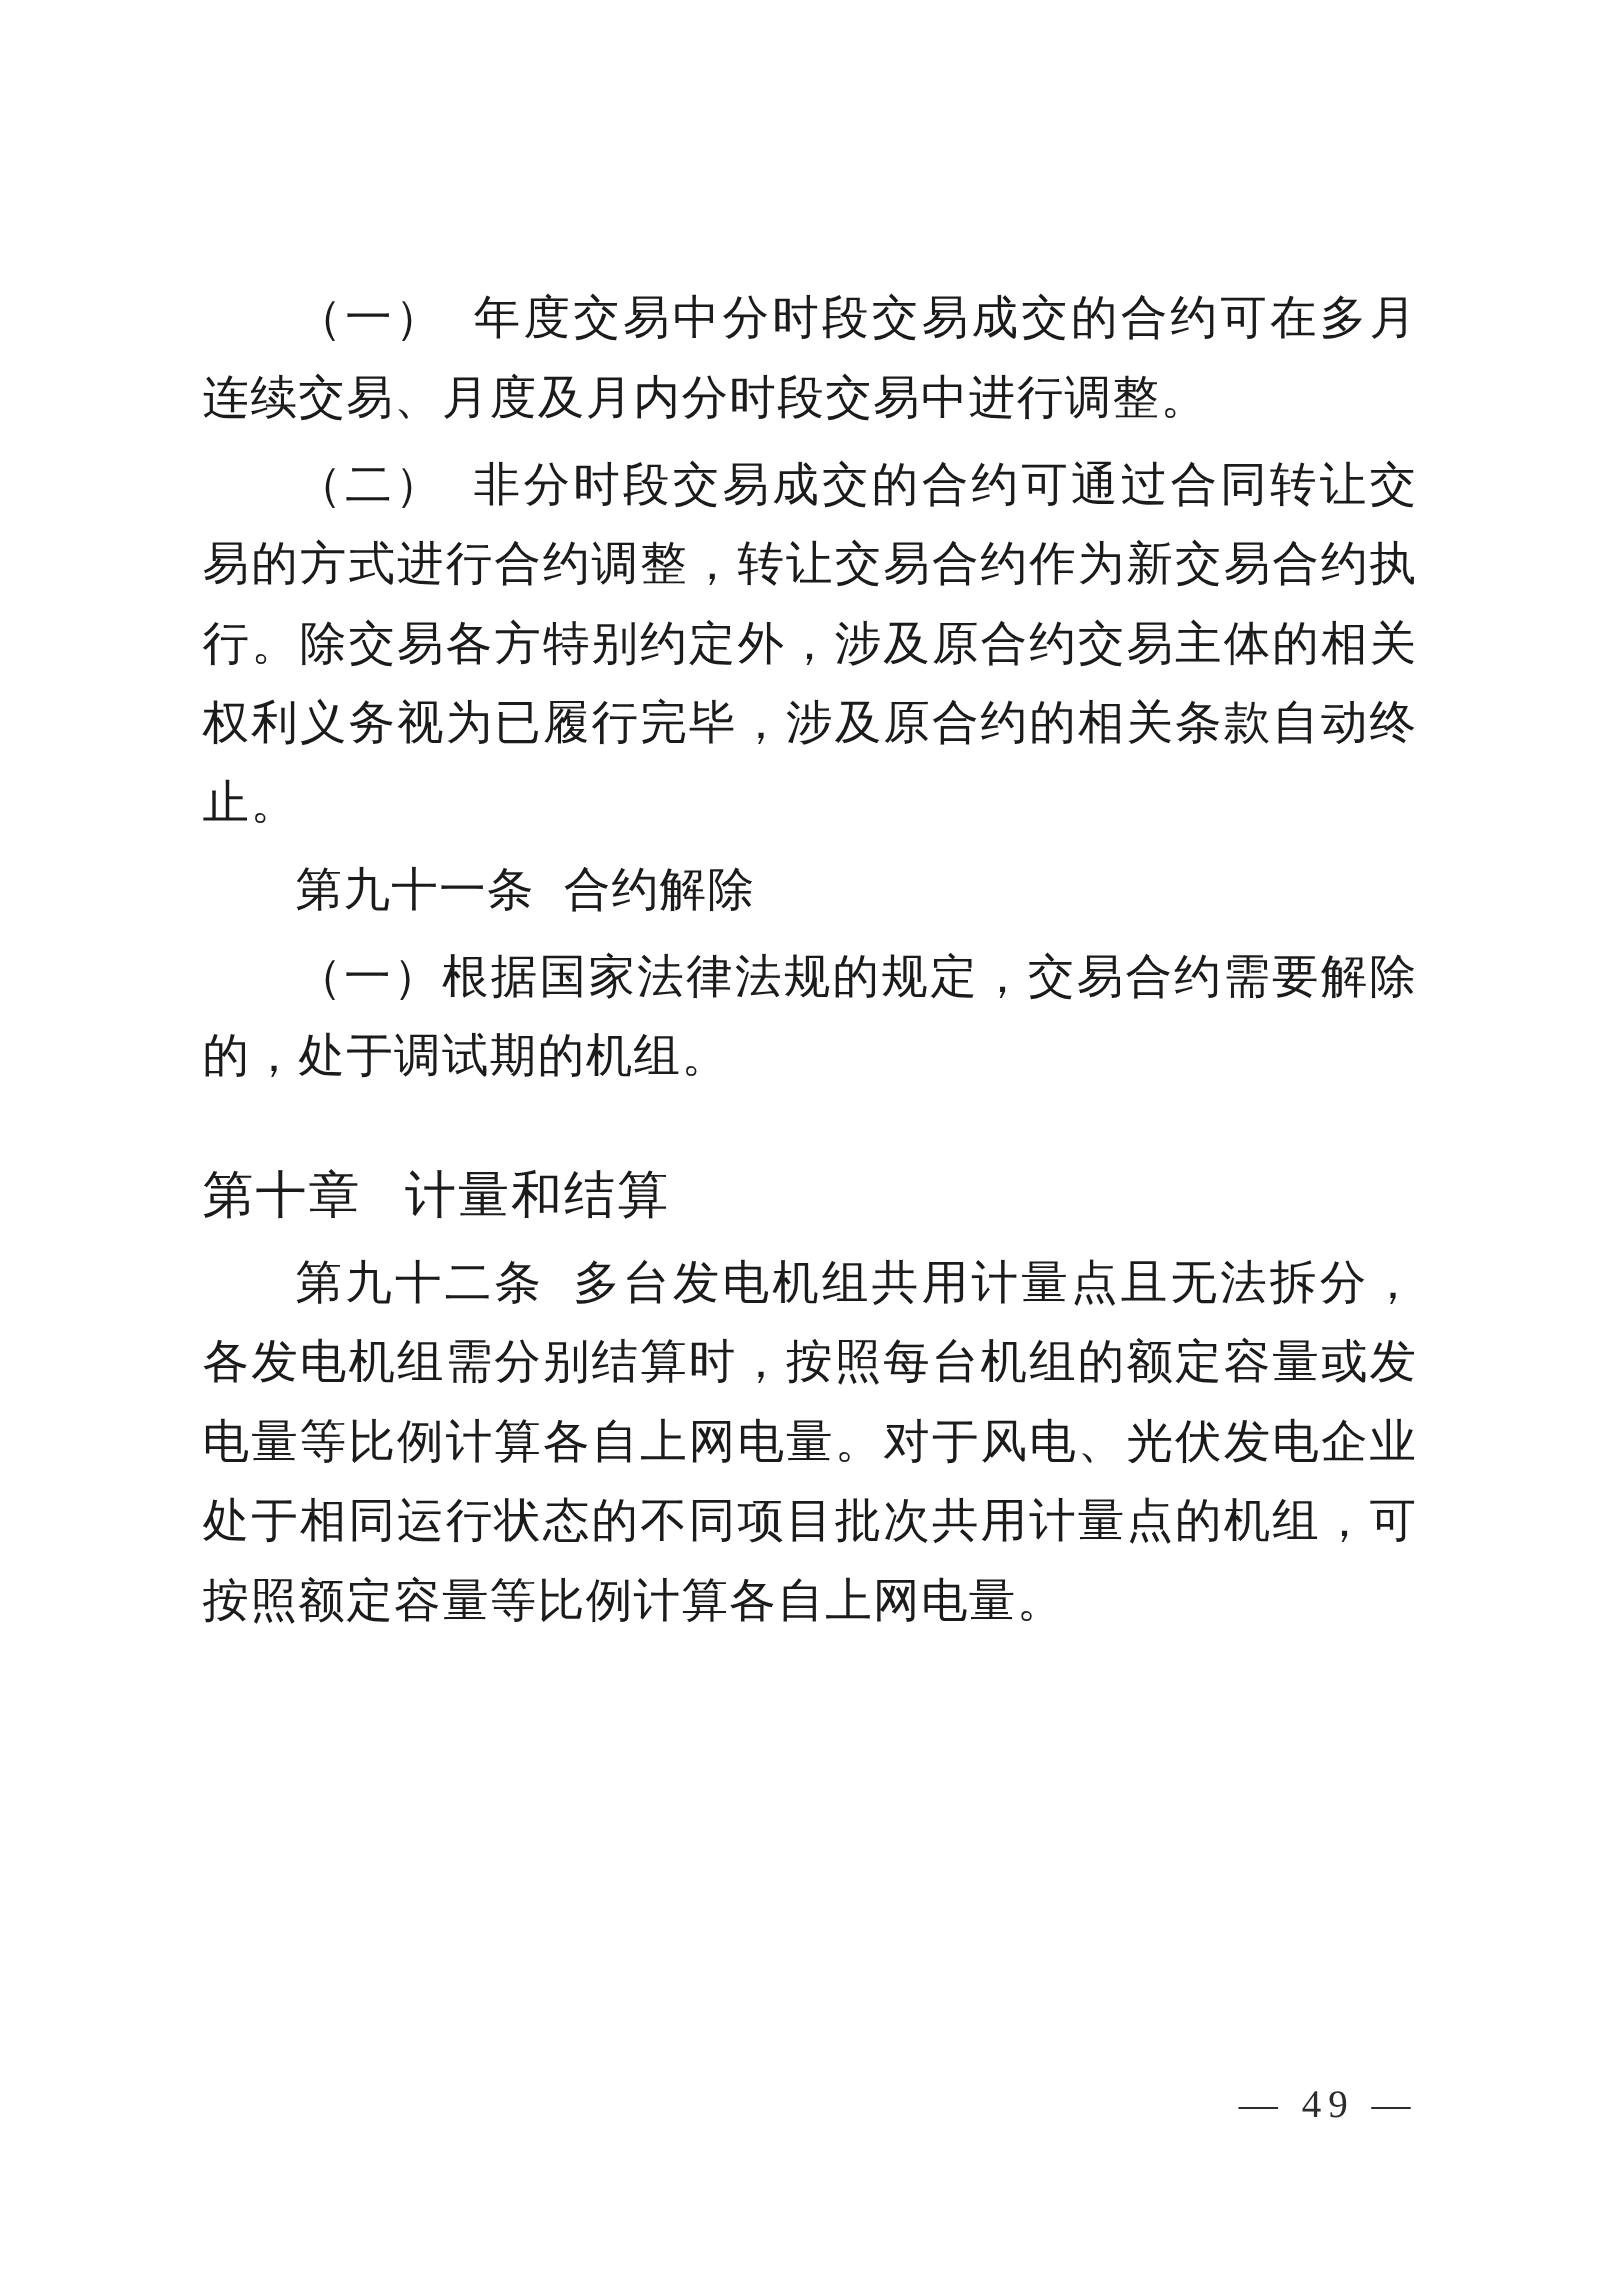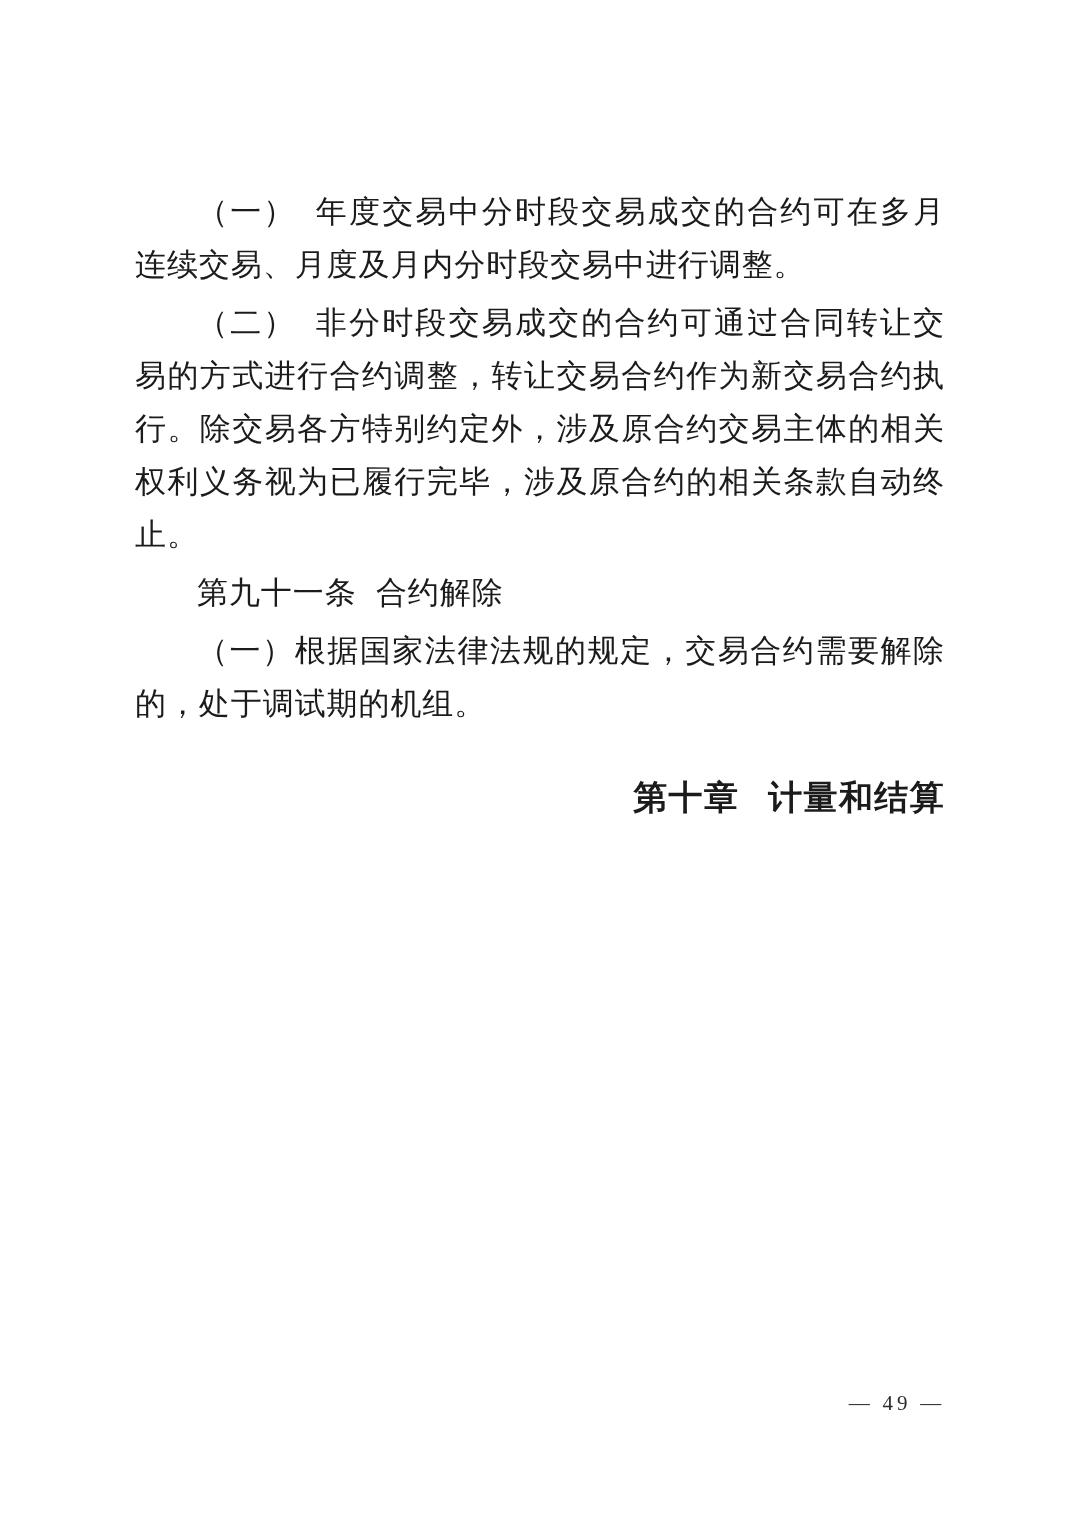--- a/index.html
+++ b/index.html
@@ -26,33 +26,33 @@
     text-align: justify;
     text-indent: 2em;
     letter-spacing: 0.03em;
     margin-bottom: 5px;
   }
   .num-label { margin-right: 0.62em; }
   .bold-lead { font-weight: normal; margin-right: 0.62em; }
   .chapter {
     font-size: 34px;
     line-height: 56px;
-    font-weight: bold;
-    text-align: right;
+    font-weight: normal;
+    text-align: left;
     text-indent: 0;
     margin-top: 40px;
     margin-bottom: 2px;
     letter-spacing: 0.04em;
   }
   .chapter .chapter-num { margin-right: 0.85em; }
   .footer {
     position: absolute;
     top: 1386px;
     right: 135px;
-    font-size: 21px;
+    font-size: 26px;
     line-height: 34px;
     color: #2c2c2c;
     letter-spacing: 0.18em;
     white-space: nowrap;
   }
 </style>
 </head>
 <body>
 
 <div class="page">
@@ -62,18 +62,19 @@
 
     <p class="para"><span class="num-label">（二）</span><span>非分时段交易成交的合约可通过合同转让交易的方式进行合约调整，转让交易合约作为新交易合约执行。除交易各方特别约定外，涉及原合约交易主体的相关权利义务视为已履行完毕，涉及原合约的相关条款自动终止。</span></p>
 
     <p class="para"><span class="bold-lead">第九十一条</span><span>合约解除</span></p>
 
     <p class="para">（一）根据国家法律法规的规定，交易合约需要解除的，处于调试期的机组。</p>
 
 
     <h2 class="chapter"><span class="chapter-num">第十章</span><span>计量和结算</span></h2>
 
+    <p class="para"><span class="bold-lead">第九十二条</span><span>多台发电机组共用计量点且无法拆分，各发电机组需分别结算时，按照每台机组的额定容量或发电量等比例计算各自上网电量。对于风电、光伏发电企业处于相同运行状态的不同项目批次共用计量点的机组，可按照额定容量等比例计算各自上网电量。</span></p>
 
 
   </main>
 
   <div class="footer"><span>— 49 —</span></div>
 </div>
 
 </body></html>

